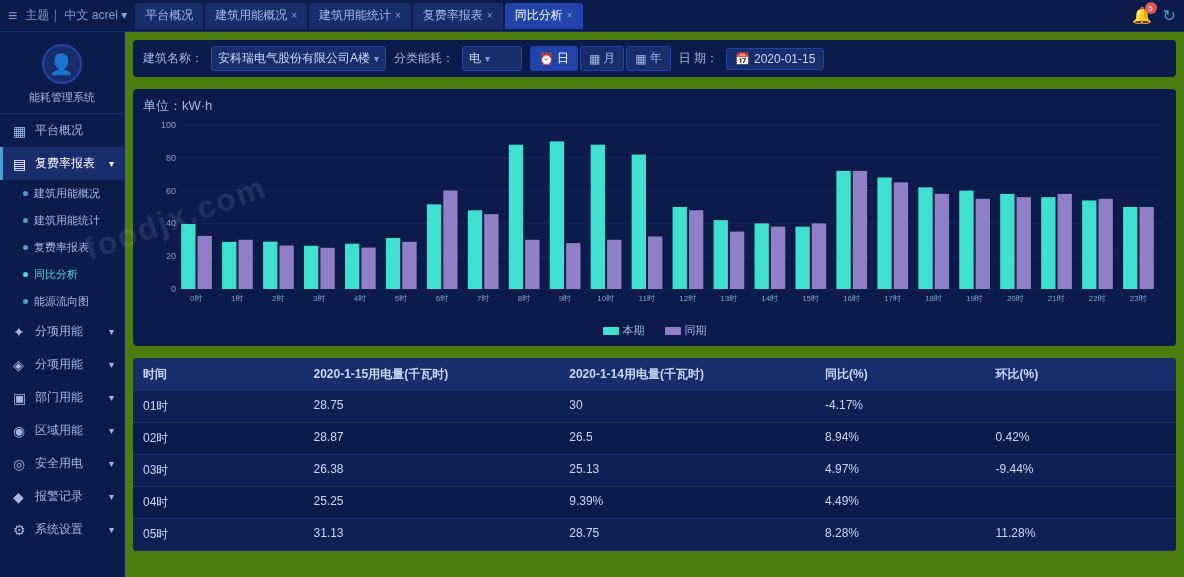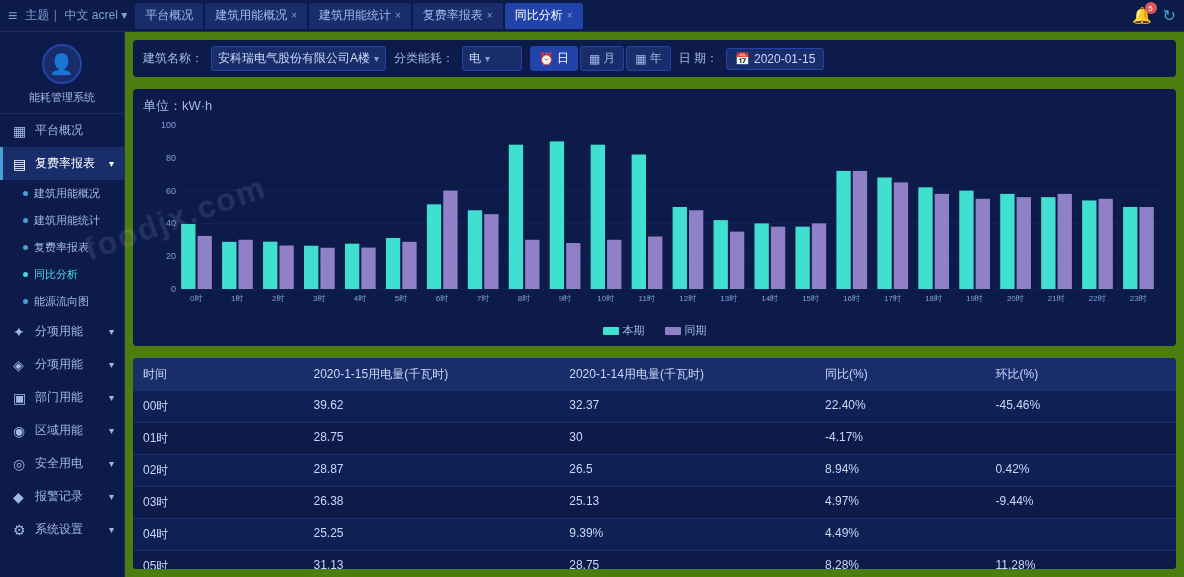--- a/index.html
+++ b/index.html
@@ -314,21 +314,21 @@
     }
     .table-header {
       display: grid;
       grid-template-columns: 1fr 1.5fr 1.5fr 1fr 1fr;
       background: #1a2d6b;
       padding: 8px 10px;
     }
     .table-header-cell {
       color: #c8d8f8;
       font-size: 12px;
-      font-weight: normal;
+      font-weight: bold;
     }
     .table-row {
       display: grid;
       grid-template-columns: 1fr 1.5fr 1.5fr 1fr 1fr;
       padding: 7px 10px;
       border-bottom: 1px solid #1a2d6b;
     }
     .table-row:nth-child(odd) { background: #0f2055; }
     .table-row:nth-child(even) { background: #0d1b4b; }
     .table-cell {
@@ -569,27 +569,20 @@
     <div class="data-table">
       <div class="table-header" id="table-header">
           <div class="table-header-cell">时间</div>
           <div class="table-header-cell">2020-1-15用电量(千瓦时)</div>
           <div class="table-header-cell">2020-1-14用电量(千瓦时)</div>
           <div class="table-header-cell">同比(%)</div>
           <div class="table-header-cell">环比(%)</div>
         </div>
       <div id="table-body">
           <div class="table-row">
-            <div class="table-cell">00时</div>
-            <div class="table-cell">39.62</div>
-            <div class="table-cell">32.37</div>
-            <div class="table-cell">22.40%</div>
-            <div class="table-cell">-45.46%</div>
-          </div>
-          <div class="table-row">
             <div class="table-cell">01时</div>
             <div class="table-cell">28.75</div>
             <div class="table-cell">30</div>
             <div class="table-cell">-4.17%</div>
           </div>
           <div class="table-row">
             <div class="table-cell">02时</div>
             <div class="table-cell">28.87</div>
             <div class="table-cell">26.5</div>
             <div class="table-cell">8.94%</div>

